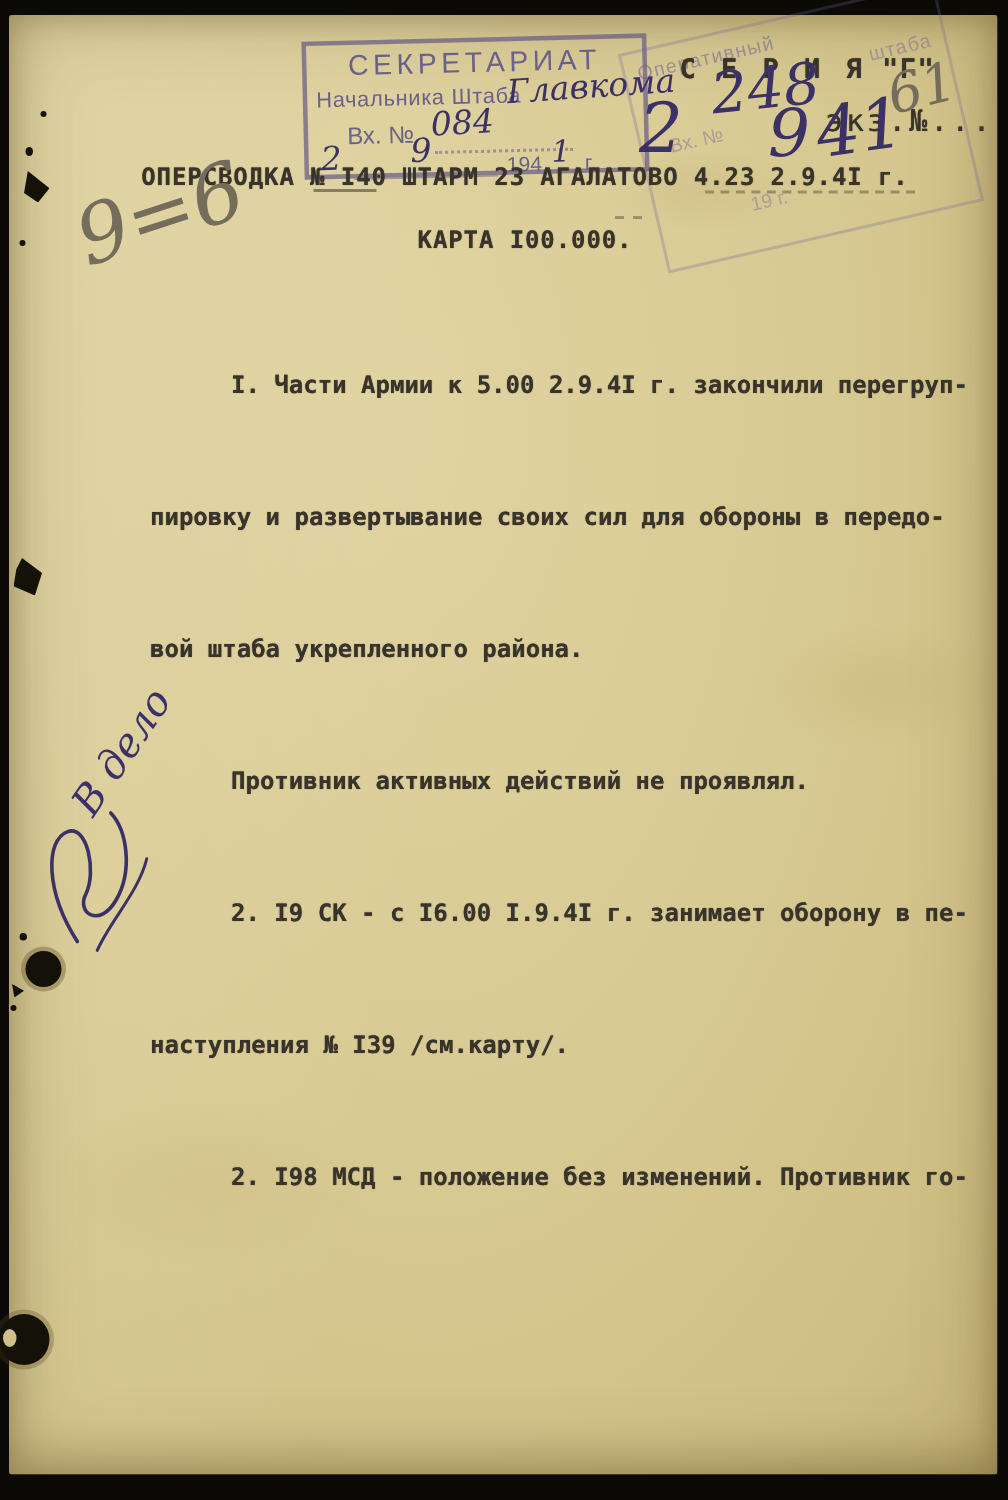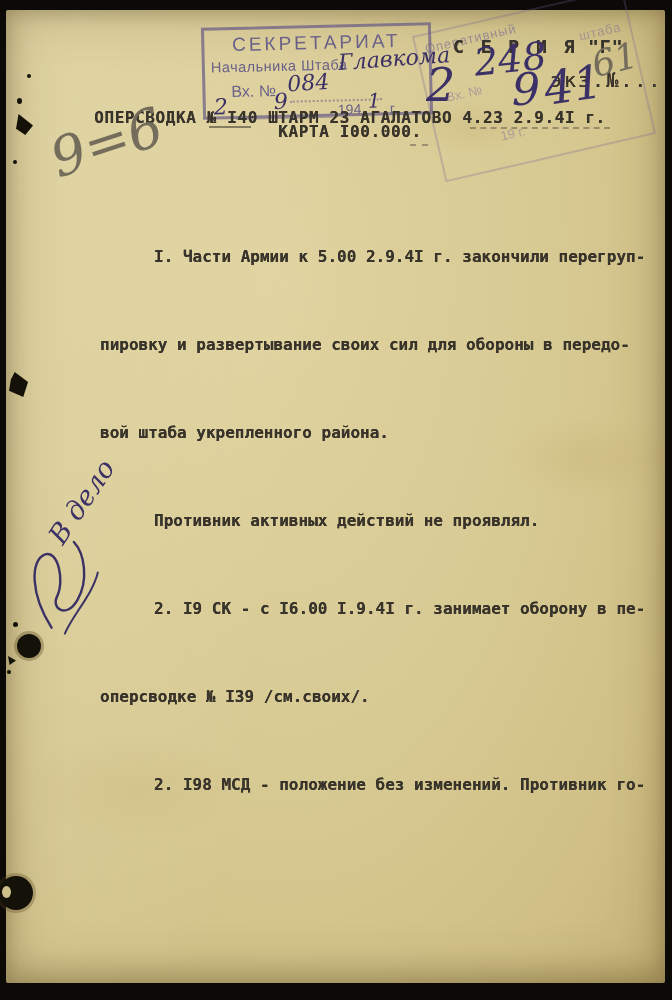--- a/index.html
+++ b/index.html
@@ -88,34 +88,34 @@
     <div class="ser typed" style="left:582px;letter-spacing:1px;">"Г"</div>
     <div class="copy typed">экз.№...</div>
 
     <div class="hw ink" style="left:468px;top:30px;font-size:38px;transform:rotate(-6deg);">248</div>
     <div class="hw pencil" style="left:586px;top:32px;font-size:36px;transform:rotate(-14deg);">61</div>
     <div class="hw ink" style="left:420px;top:52px;font-size:46px;">2</div>
     <div class="hw ink" style="left:506px;top:58px;font-size:44px;">9</div>
     <div class="hw ink" style="left:538px;top:52px;font-size:46px;transform:rotate(-8deg);">41</div>
 
     <div class="title-line typed" style="top:98px;">ОПЕРСВОДКА № I40 ШТАРМ 23 АГАЛАТОВО 4.23 2.9.4I г.</div>
-    <div class="title-line typed" style="top:112px;text-align:center;">КАРТА I00.000.</div>
+    <div class="title-line typed" style="top:140px;text-align:center;">КАРТА I00.000.</div>
     <div class="uline" style="left:203px;top:116px;width:42px;"></div>
     <div class="dash" style="left:464px;top:117px;width:140px;"></div>
     <div class="dash" style="left:404px;top:134px;width:18px;"></div>
 
     <div class="hw pencil" style="left:44px;top:106px;font-size:54px;transform:rotate(-18deg);">9=6</div>
 
     <div class="bodytext typed">
       <div class="bl ind">I. Части Армии к 5.00 2.9.4I г. закончили перегруп-</div>
       <div class="bl">пировку и развертывание своих сил для обороны в передо-</div>
       <div class="bl">вой штаба укрепленного района.</div>
       <div class="bl ind">Противник активных действий не проявлял.</div>
       <div class="bl ind">2. I9 СК - с I6.00 I.9.4I г. занимает оборону в пе-</div>
-      <div class="bl">оперсводке № I39 /см.своих/.</div>
+      <div class="bl">наступления № I39 /см.карту/.</div>
       <div class="bl ind">2. I98 МСД - положение без изменений. Противник го-</div>
       
       
       
       
       
       
       
       
       

